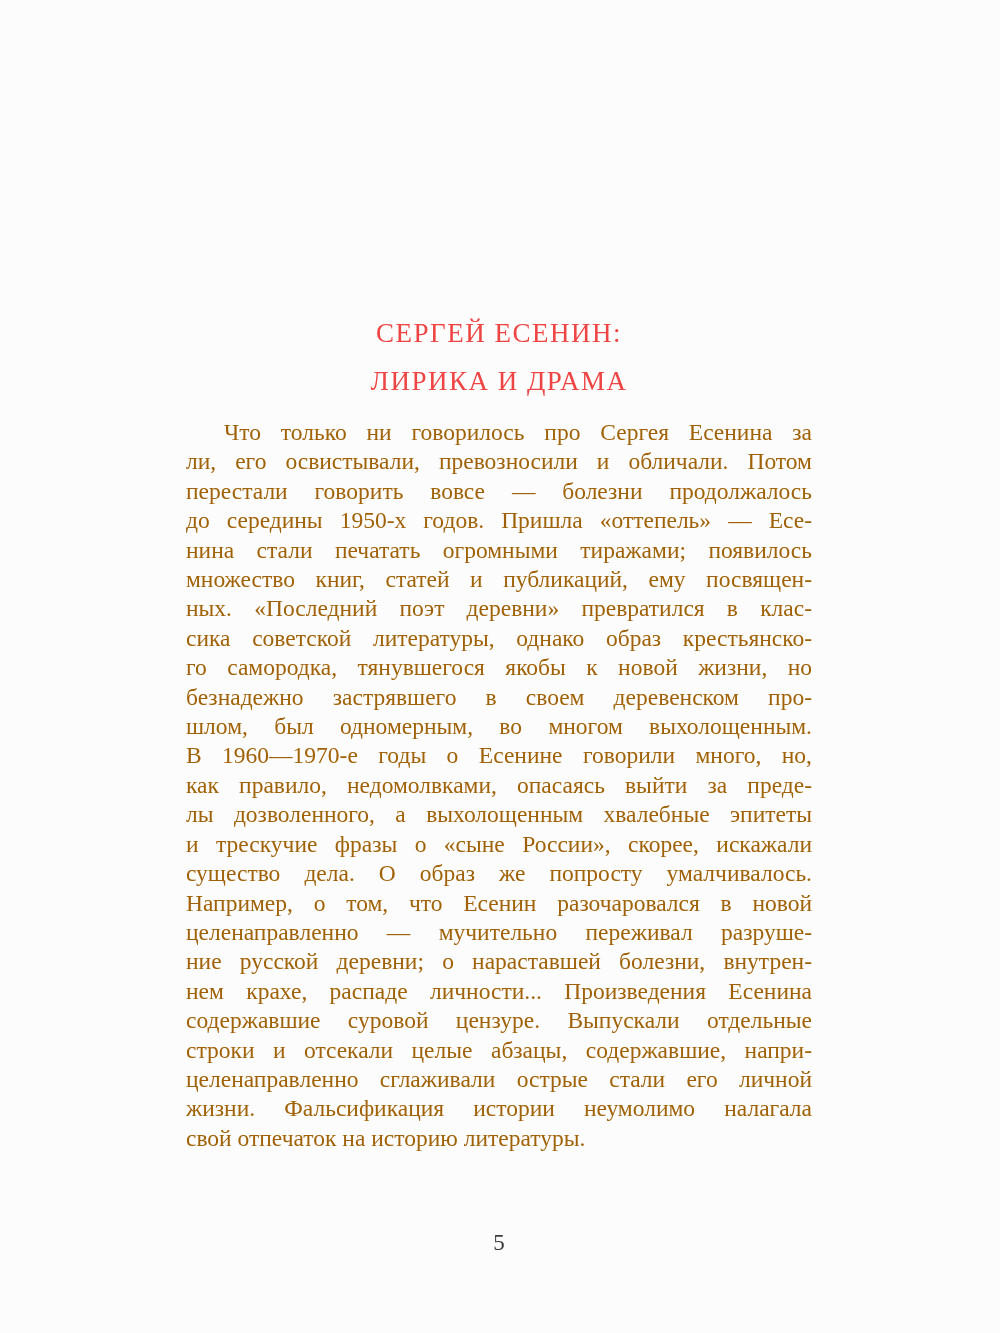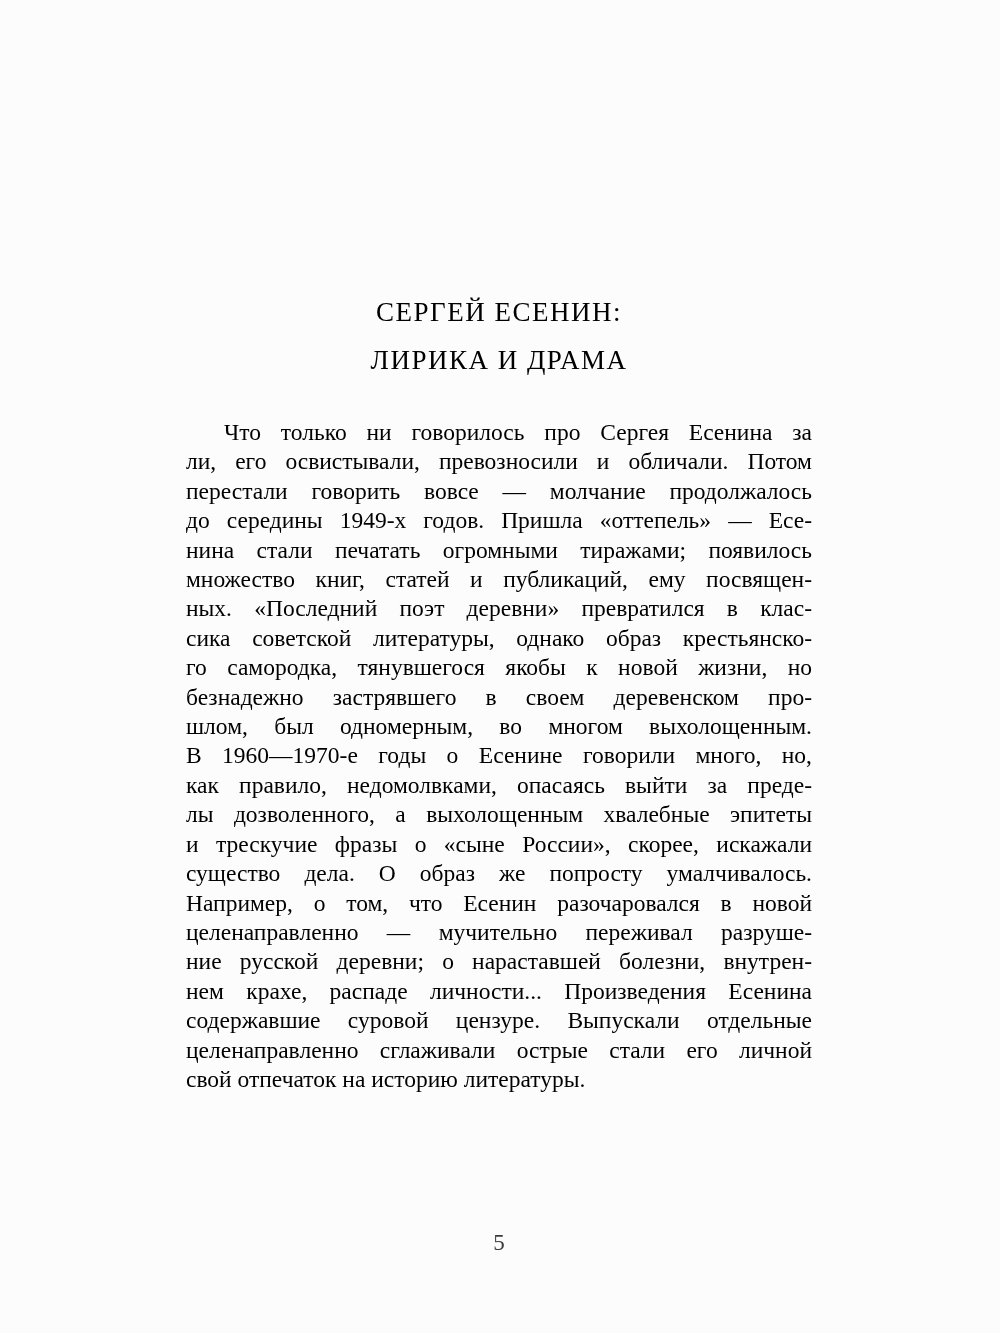--- a/index.html
+++ b/index.html
@@ -15,37 +15,37 @@
     position: relative;
     overflow: hidden;
   }
   .page {
     position: absolute;
     inset: 0;
     background: #fcfcfc;
   }
   .title-block {
     position: absolute;
-    top: 288px;
+    top: 309px;
     left: 185px;
     width: 628px;
     text-align: center;
     font-size: 27px;
     line-height: 48px;
     letter-spacing: 1.5px;
-    color: #000000;
+    color: #ef4444;
   }
   .body-text {
     position: absolute;
     top: 418px;
     left: 186px;
     width: 626px;
     font-size: 23.5px;
     line-height: 29.4px;
-    color: #000000;
+    color: #a16207;
   }
   .line {
     text-align: justify;
     text-align-last: justify;
     white-space: normal;
   }
   .line.first {
     padding-left: 38px;
   }
   .line.last {
@@ -68,38 +68,40 @@
 <div class="page">
 
   <div class="title-block">
     <div>СЕРГЕЙ ЕСЕНИН:</div>
     <div>ЛИРИКА И ДРАМА</div>
   </div>
 
   <div class="body-text">
       <div class="line first">Что только ни говорилось про Сергея Есенина за</div>
       <div class="line">ли, его освистывали, превозносили и обличали. Потом</div>
-      <div class="line">перестали говорить вовсе — молчание продолжалось</div>
-      <div class="line">до середины 1949-х годов. Пришла «оттепель» — Есе-</div>
+      <div class="line">перестали говорить вовсе — болезни продолжалось</div>
+      <div class="line">до середины 1950-х годов. Пришла «оттепель» — Есе-</div>
       <div class="line">нина стали печатать огромными тиражами; появилось</div>
       <div class="line">множество книг, статей и публикаций, ему посвящен-</div>
       <div class="line">ных. «Последний поэт деревни» превратился в клас-</div>
       <div class="line">сика советской литературы, однако образ крестьянско-</div>
       <div class="line">го самородка, тянувшегося якобы к новой жизни, но</div>
       <div class="line">безнадежно застрявшего в своем деревенском про-</div>
       <div class="line">шлом, был одномерным, во многом выхолощенным.</div>
       <div class="line">В 1960—1970-е годы о Есенине говорили много, но,</div>
       <div class="line">как правило, недомолвками, опасаясь выйти за преде-</div>
       <div class="line">лы дозволенного, а выхолощенным хвалебные эпитеты</div>
       <div class="line">и трескучие фразы о «сыне России», скорее, искажали</div>
       <div class="line">существо дела. О образ же попросту умалчивалось.</div>
       <div class="line">Например, о том, что Есенин разочаровался в новой</div>
       <div class="line">целенаправленно — мучительно переживал разруше-</div>
       <div class="line">ние русской деревни; о нараставшей болезни, внутрен-</div>
       <div class="line">нем крахе, распаде личности... Произведения Есенина</div>
       <div class="line">содержавшие суровой цензуре. Выпускали отдельные</div>
+      <div class="line">строки и отсекали целые абзацы, содержавшие, напри-</div>
       <div class="line">целенаправленно сглаживали острые стали его личной</div>
+      <div class="line">жизни. Фальсификация истории неумолимо налагала</div>
       <div class="line last">свой отпечаток на историю литературы.</div>
     </div>
 
   <div class="page-number">5</div>
 
 </div>
 
 </body></html>

